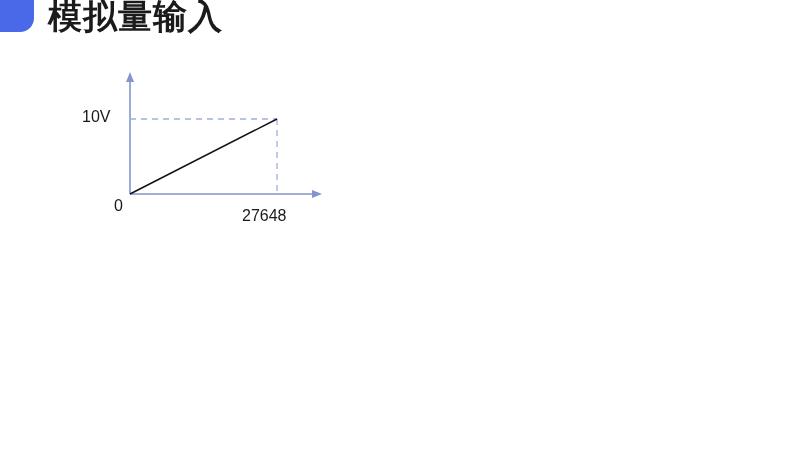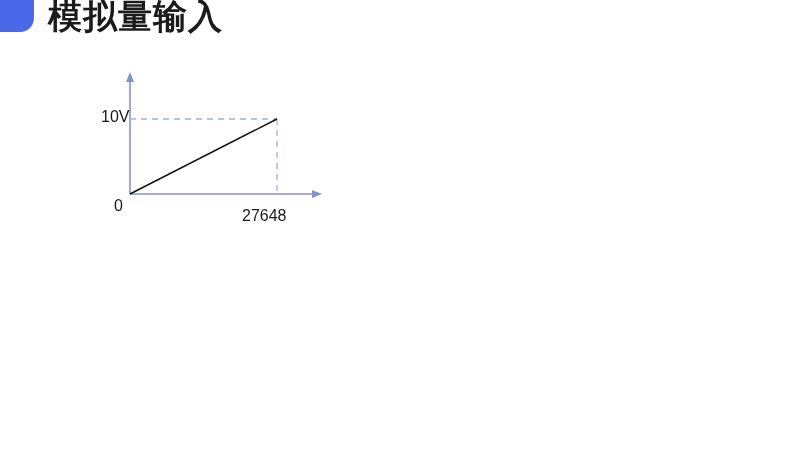--- a/index.html
+++ b/index.html
@@ -53,21 +53,21 @@
     width: 290px;
     height: 160px;
   }
   #chart-svg { display: block; }
   .axis-label {
     position: absolute;
     font-size: 16px;
     color: #1a1a1a;
     white-space: nowrap;
   }
-  #ylabel-10v { left: 31px; top: 38px; }
+  #ylabel-10v { left: 12px; top: 38px; }
   #xlabel-zero { left: 44px; top: 127px; }
   #xlabel-max { left: 172px; top: 127px; margin-top: 10px; }
 
   
   .flow-row {
     position: absolute;
     left: 0;
     width: 800px;
   }
   #flow-row-1 { top: 246px; height: 64px; }

